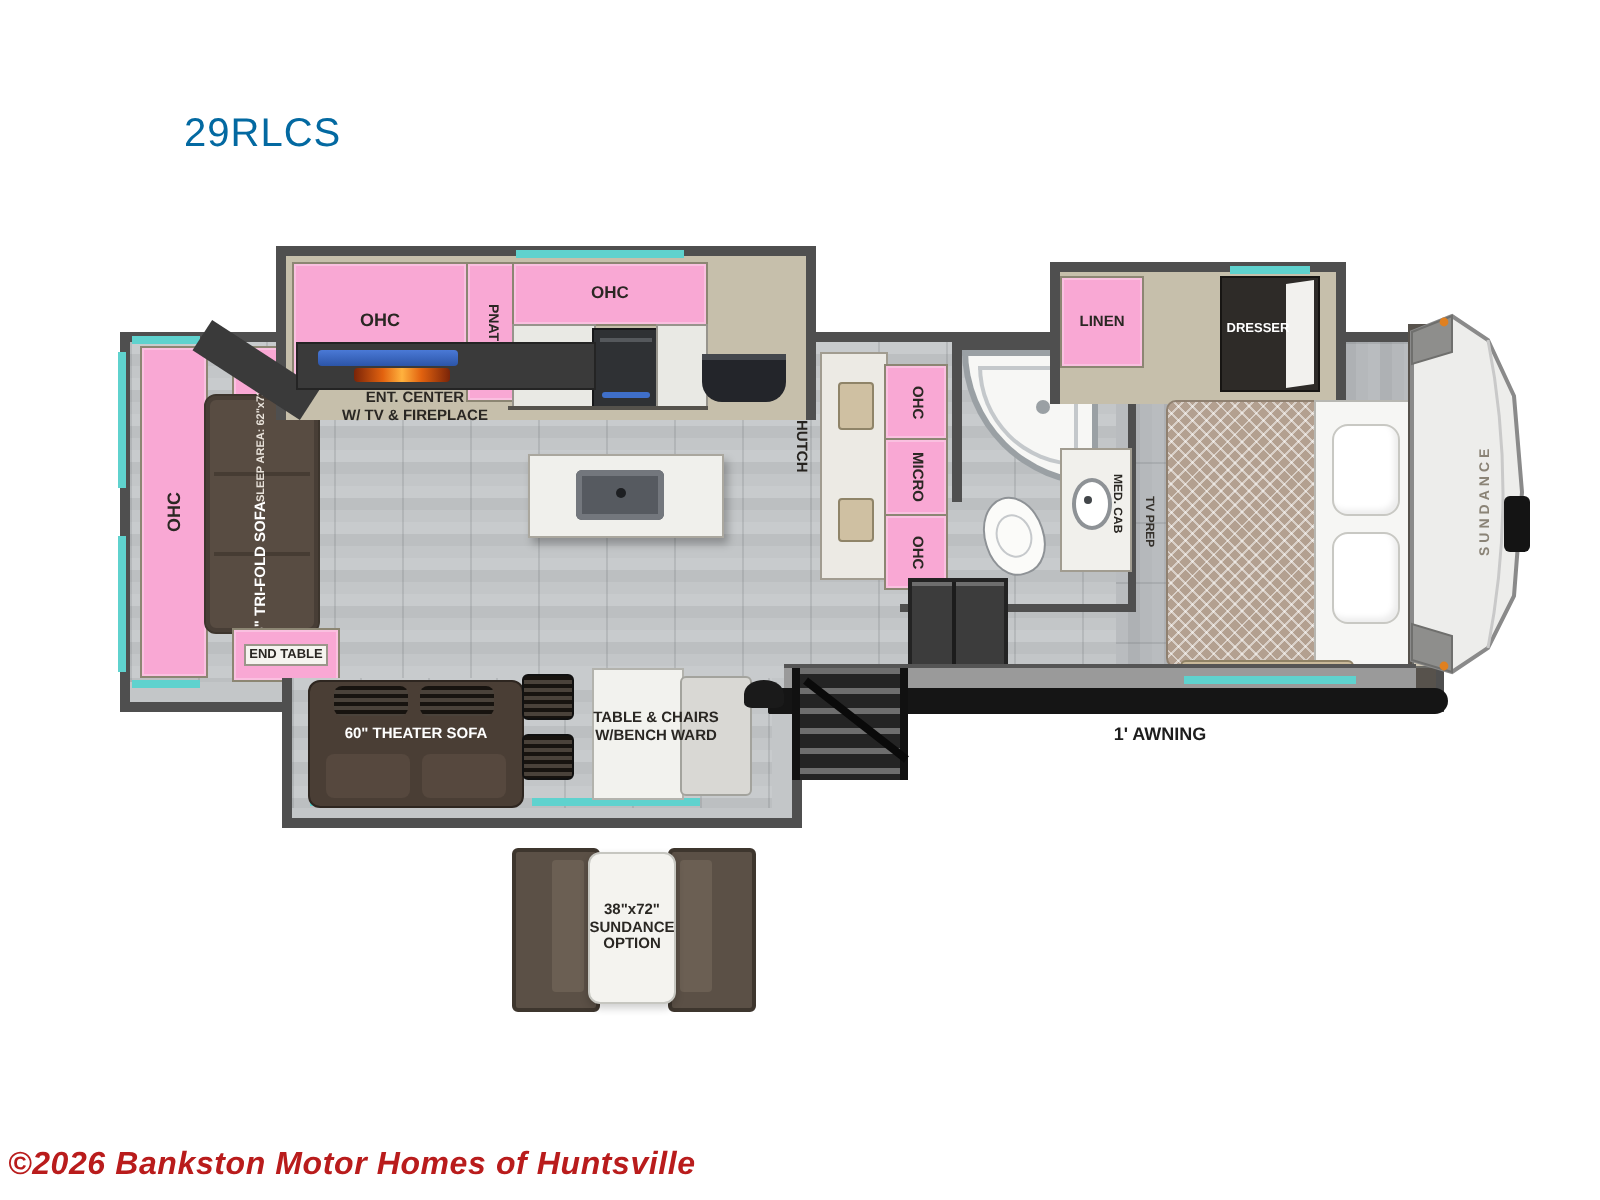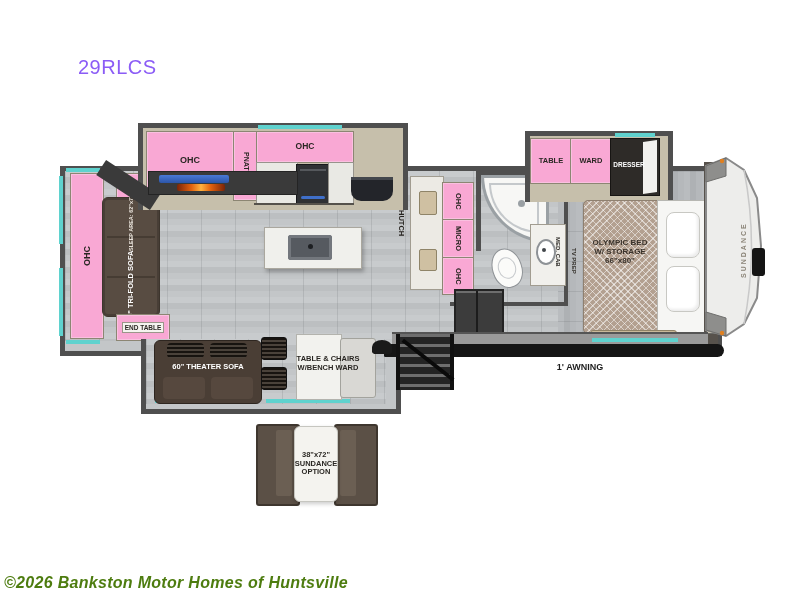--- a/index.html
+++ b/index.html
@@ -24,21 +24,21 @@
     repeating-linear-gradient(-45deg, rgba(255,255,255,.5) 0 1px, transparent 1px 5px),
     #b3a090;}
   .slat{background:repeating-linear-gradient(180deg,#17130f 0 2px,#4a423a 2px 4px);}
   .flex-c{display:flex;align-items:center;justify-content:center;}
 </style>
 </head>
 <body>
 
 <div class="page">
 
-  <div class="abs" style="left:78px;top:56px;font-size:20px;color:#8b5cf6;letter-spacing:.5px;">29RLCS</div>
+  <div class="abs" style="left:92px;top:56px;font-size:20px;color:#0369a1;letter-spacing:.5px;">29RLCS</div>
 
   <div class="abs" style="left:60px;top:166px;width:652px;height:180px;border:5px solid #4f4f4f;background:#c3c6c8;"></div>
   <div class="abs floor-h" style="left:65px;top:171px;width:642px;height:170px;"></div>
   <div class="abs floor-v" style="left:558px;top:171px;width:149px;height:170px;"></div>
 
   <div class="abs teal" style="left:59px;top:176px;width:4px;height:68px;"></div>
   <div class="abs teal" style="left:59px;top:268px;width:4px;height:68px;"></div>
   <div class="abs teal" style="left:66px;top:168px;width:34px;height:4px;"></div>
   <div class="abs teal" style="left:66px;top:340px;width:34px;height:4px;"></div>
 
@@ -82,20 +82,24 @@
   <div class="abs" style="left:328px;top:162px;width:24px;height:41px;background:#e9e9e4;border:1px solid #97948c;"></div>
   <div class="abs" style="left:254px;top:203px;width:100px;height:2px;background:#55524c;"></div>
   <div class="abs" style="left:351px;top:177px;width:42px;height:24px;background:#23252a;border-radius:0 0 10px 10px;box-shadow:inset 0 3px 0 #44474d;"></div>
 
   <div class="abs" style="left:96px;top:176px;width:64px;height:18px;background:#3a3a3a;transform:rotate(33deg);"></div>
   <div class="abs" style="left:148px;top:171px;width:148px;height:22px;background:#3a3a3a;border:1px solid #242424;">
     <div class="abs" style="left:10px;top:3px;width:70px;height:8px;background:linear-gradient(180deg,#4a79d6,#2c55a8);border-radius:2px;"></div>
     <div class="abs" style="left:28px;top:12px;width:48px;height:7px;border-radius:2px;
                 background:linear-gradient(90deg,#7a2408,#e2620f 30%,#ffb23e 50%,#e2620f 70%,#7a2408);"></div>
   </div>
+  <div class="abs" style="left:150px;top:195px;width:115px;">
+    <div class="lbl" style="font-size:7.5px;">ENT. CENTER</div>
+    <div class="lbl" style="font-size:7.5px;">W/ TV &amp; FIREPLACE</div>
+  </div>
 
   <div class="abs" style="left:264px;top:227px;width:96px;height:40px;background:#f0f0ec;border:1px solid #aaa79e;box-shadow:2px 3px 4px rgba(0,0,0,.25);">
     <div class="abs" style="left:23px;top:7px;width:44px;height:25px;background:#565a60;border-radius:3px;box-shadow:inset 0 0 0 3px #73777d;"></div>
     <div class="abs" style="left:43px;top:16px;width:5px;height:5px;background:#1d1f22;border-radius:50%;"></div>
   </div>
 
   <div class="abs lbl vt" style="left:396px;top:210px;font-size:7.5px;color:#26231f;">HUTCH</div>
   <div class="abs" style="left:410px;top:176px;width:32px;height:112px;background:#eceae4;border:1px solid #a19c90;">
     <div class="abs" style="left:8px;top:14px;width:16px;height:22px;background:#cfc0a2;border:1px solid #8f8468;border-radius:2px;"></div>
     <div class="abs" style="left:8px;top:72px;width:16px;height:20px;background:#cfc0a2;border:1px solid #8f8468;border-radius:2px;"></div>
@@ -128,39 +132,31 @@
   </div>
   <div class="abs lbl vt" style="left:570px;top:248px;font-size:6px;color:#34302b;">TV PREP</div>
 
   <div class="abs" style="left:454px;top:289px;width:46px;height:48px;background:#3c3c3c;border:2px solid #232323;box-shadow:inset 0 2px 0 #6e6e6e;">
     <div class="abs" style="left:20px;top:0;width:2px;height:44px;background:#1c1c1c;"></div>
   </div>
 
   <div class="abs" style="left:525px;top:131px;width:138px;height:66px;border:5px solid #4f4f4f;border-bottom:none;background:#c6bfab;"></div>
   <div class="abs teal" style="left:615px;top:133px;width:40px;height:4px;"></div>
   <div class="abs cab flex-c" style="left:530px;top:138px;width:40px;height:44px;">
-    <div class="lbl" style="font-size:7.5px;">TABLE</div>
-  </div>
-  <div class="abs cab flex-c" style="left:570px;top:138px;width:40px;height:44px;">
-    <div class="lbl" style="font-size:7.5px;">WARD</div>
+    <div class="lbl" style="font-size:7.5px;">LINEN</div>
   </div>
   <div class="abs" style="left:610px;top:138px;width:48px;height:56px;background:#2e2b28;border:1px solid #171513;">
     <div class="abs" style="left:32px;top:2px;width:14px;height:52px;background:#f2f1ee;transform:skewY(-8deg);"></div>
     <div class="abs lbl" style="left:0;top:22px;width:36px;color:#fff;font-size:6.5px;">DRESSER</div>
   </div>
 
   <div class="abs bedpat" style="left:583px;top:200px;width:74px;height:132px;border:1px solid #8f8070;border-radius:5px 0 0 5px;"></div>
   <div class="abs" style="left:657px;top:200px;width:48px;height:132px;background:#f6f6f4;border:1px solid #b7b7b2;"></div>
   <div class="abs" style="left:666px;top:212px;width:32px;height:44px;background:#fff;border:1px solid #c8c8c3;border-radius:8px;box-shadow:inset -2px -2px 3px rgba(0,0,0,.08);"></div>
   <div class="abs" style="left:666px;top:266px;width:32px;height:44px;background:#fff;border:1px solid #c8c8c3;border-radius:8px;box-shadow:inset -2px -2px 3px rgba(0,0,0,.08);"></div>
-  <div class="abs" style="left:580px;top:238px;width:80px;">
-    <div class="lbl" style="font-size:8px;color:#3a332c;">OLYMPIC BED</div>
-    <div class="lbl" style="font-size:8px;color:#3a332c;">W/ STORAGE</div>
-    <div class="lbl" style="font-size:8px;color:#3a332c;">66"x80"</div>
-  </div>
   <div class="abs" style="left:590px;top:330px;width:85px;height:8px;background:#c9b99a;border:1px solid #8f8266;border-radius:3px;"></div>
 
   <div class="abs" style="left:704px;top:162px;width:14px;height:184px;background:#57524c;">
     <div class="abs" style="left:2px;top:10px;width:10px;height:52px;background:#cfc7b4;border:1px solid #6a6a66;"></div>
     <div class="abs" style="left:2px;top:118px;width:10px;height:52px;background:#cfc7b4;border:1px solid #6a6a66;"></div>
   </div>
   <svg class="abs" style="left:700px;top:146px;" width="78" height="206" viewBox="0 0 78 206">
     <path d="M 6,20 L 26,12 L 44,24 L 57,52 L 61,100 L 57,152 L 44,178 L 26,190 L 6,184 Z" fill="#ededeb" stroke="#8a8a8a" stroke-width="2"></path>
     <path d="M 44,24 Q 59,100 44,178" fill="none" stroke="#c9c9c9" stroke-width="1.5"></path>
     <path d="M 6,20 L 26,12 L 26,30 L 6,36 Z" fill="#8e8e8c" stroke="#6f6f6d"></path>
@@ -209,15 +205,15 @@
   <div class="abs" style="left:334px;top:424px;width:40px;height:78px;background:#5b5046;border:2px solid #3e362e;border-radius:3px;">
     <div class="abs" style="left:4px;top:4px;width:16px;height:66px;background:#6b5f53;border-radius:2px;"></div>
   </div>
   <div class="abs" style="left:294px;top:426px;width:42px;height:74px;background:#f4f3ef;border:1px solid #c6c6c0;border-radius:6px;
               box-shadow:0 2px 4px rgba(0,0,0,.2);display:flex;flex-direction:column;align-items:center;justify-content:center;">
     <div class="lbl" style="font-size:7.5px;">38"x72"</div>
     <div class="lbl" style="font-size:7.5px;">SUNDANCE</div>
     <div class="lbl" style="font-size:7.5px;">OPTION</div>
   </div>
 
-  <div class="abs" style="left:4px;top:574px;font-size:16px;font-weight:bold;font-style:italic;color:#4d7c0f;letter-spacing:.3px;">©2026 Bankston Motor Homes of Huntsville</div>
+  <div class="abs" style="left:4px;top:574px;font-size:16px;font-weight:bold;font-style:italic;color:#b91c1c;letter-spacing:.3px;">©2026 Bankston Motor Homes of Huntsville</div>
 
 </div>
 
 </body></html>

